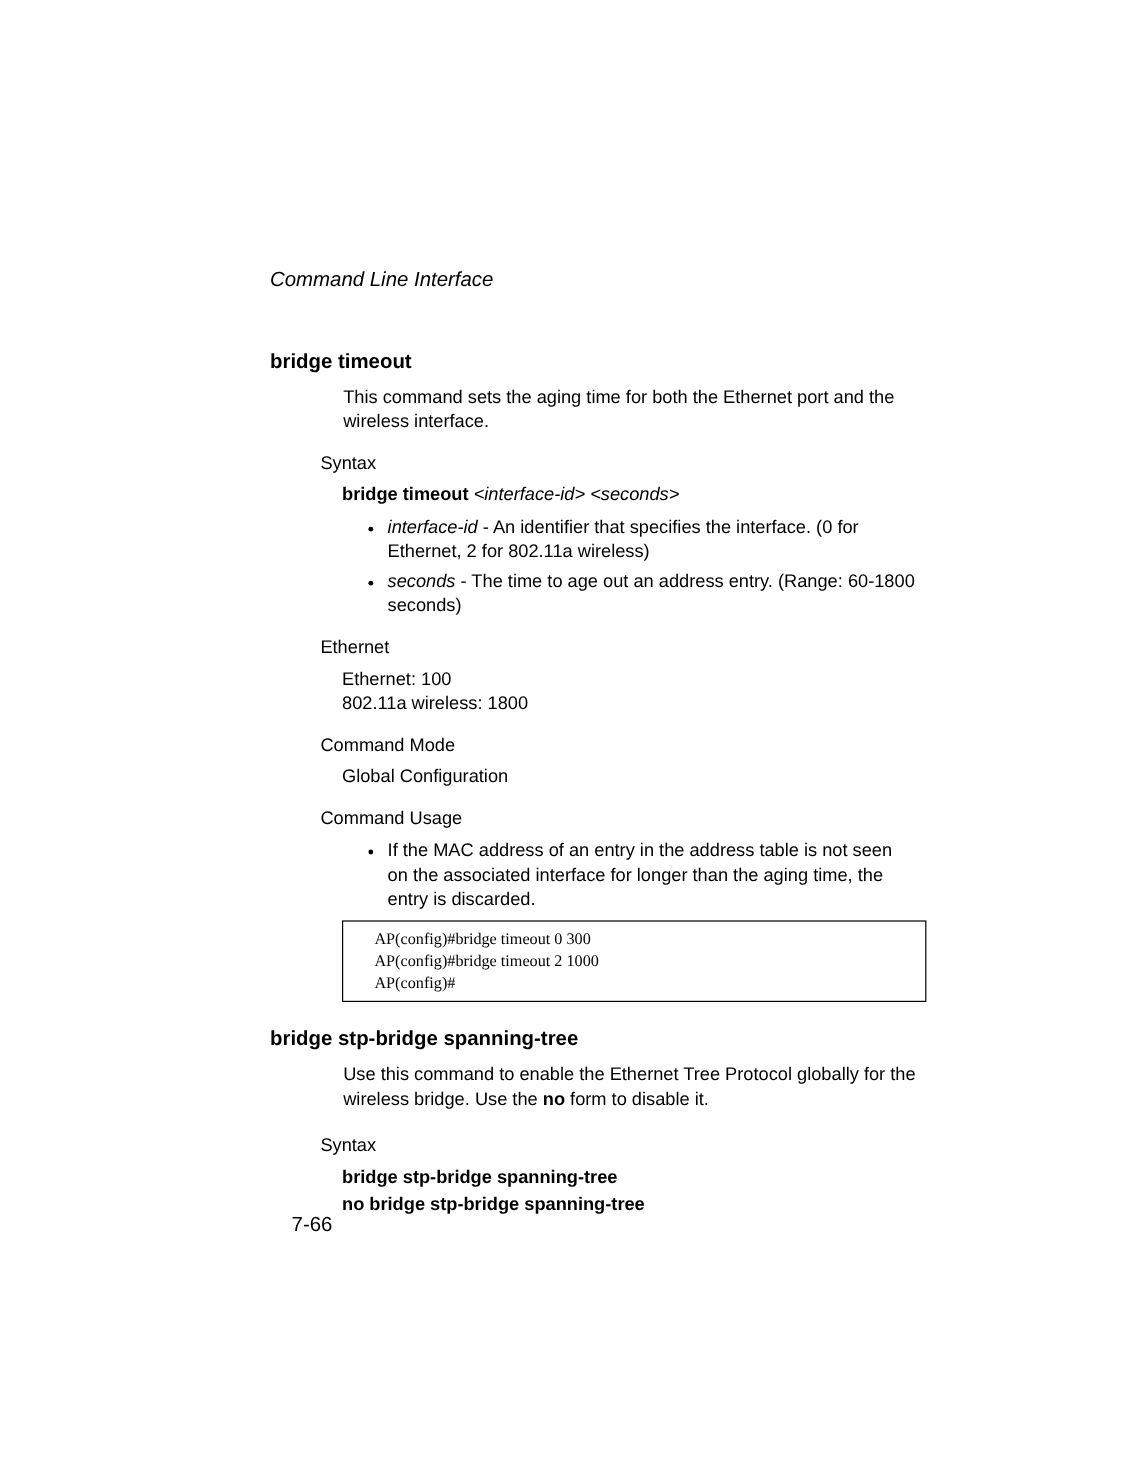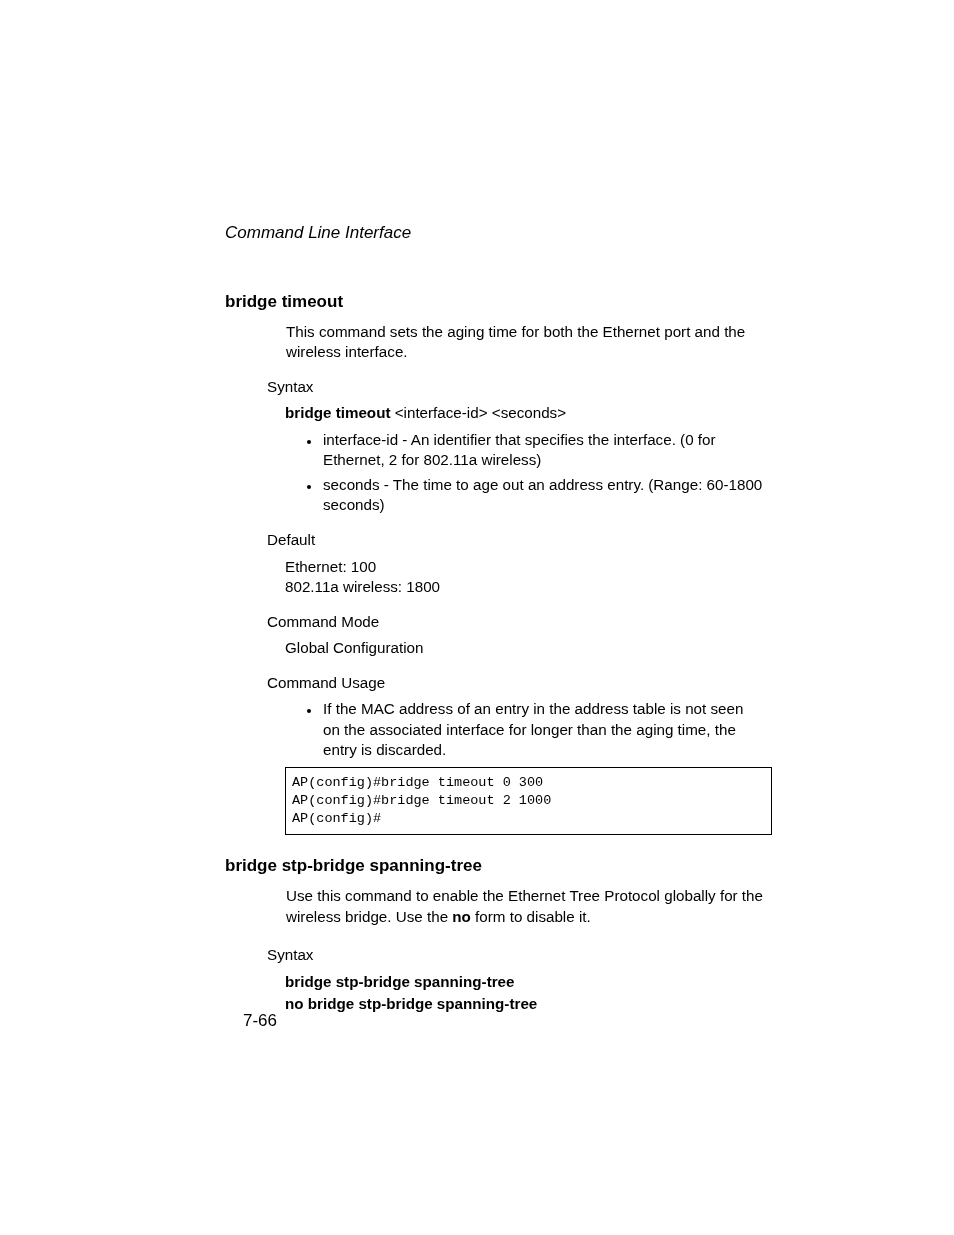--- a/index.html
+++ b/index.html
@@ -37,43 +37,43 @@
     font-size: 15.2px;
     margin-left: 42px;
     margin-top: 14px;
     margin-bottom: 6px;
   }
   .syntax-line {
     margin-left: 60px;
     margin-bottom: 6px;
   }
   .bold { font-weight: bold; }
-  .ital { }
+  .ital { font-style: italic; }
   ul.bullets {
     list-style-type: disc;
     margin: 4px 30px 0 0;
     padding-left: 96px;
   }
   ul.bullets li {
     margin-bottom: 4px;
     padding-left: 2px;
   }
   ul.bullets li::marker {
     font-size: 12px;
   }
   .def-block {
     margin-left: 60px;
     margin-top: 4px;
   }
   .codebox {
     margin-left: 60px;
     margin-right: 22px;
     border: 1px solid #000;
-    padding: 6px 6px;
-    font-family: Liberation Mono, monospace;
+    padding: 6px 26px;
+    font-family: Liberation Serif, serif;
     font-size: 13.5px;
     line-height: 1.35;
     white-space: pre;
     margin-top: 6px;
     margin-bottom: 20px;
   }
   .pagefoot {
     position: absolute;
     left: 243px;
     bottom: 202px;
@@ -93,21 +93,21 @@
 
   <div class="sec-head">Syntax</div>
   <div class="syntax-line">
     <span class="bold">bridge timeout</span><span class="ital"> &lt;interface-id&gt; &lt;seconds&gt;</span>
   </div>
   <ul class="bullets">
     <li><span class="ital">interface-id</span><span> - An identifier that specifies the interface. (0 for Ethernet, 2 for 802.11a wireless)</span></li>
     <li><span class="ital">seconds</span><span> - The time to age out an address entry. (Range: 60-1800 seconds)</span></li>
   </ul>
 
-  <div class="sec-head">Default</div>
+  <div class="sec-head">Ethernet</div>
   <div class="def-block">
     <div>Ethernet: 100</div>
     <div>802.11a wireless: 1800</div>
   </div>
 
   <div class="sec-head">Command Mode</div>
   <div class="def-block">Global Configuration</div>
 
   <div class="sec-head">Command Usage</div>
   <ul class="bullets">

